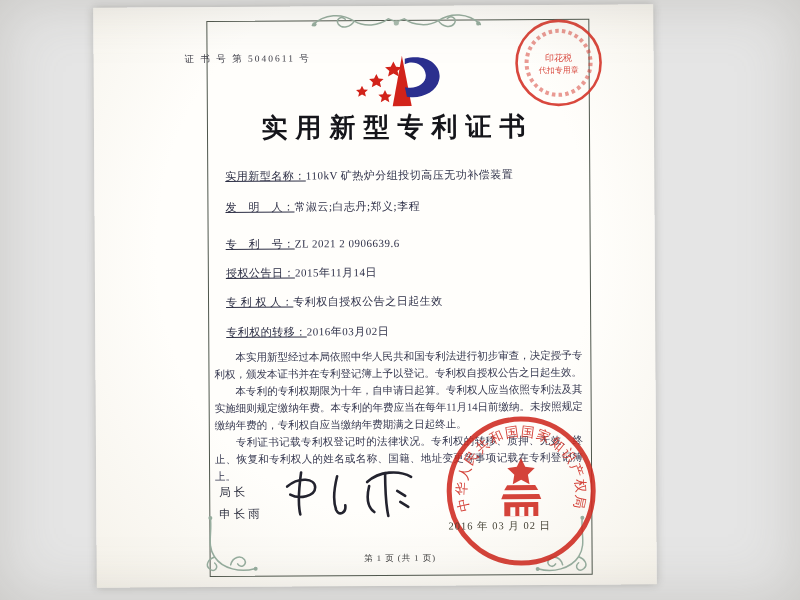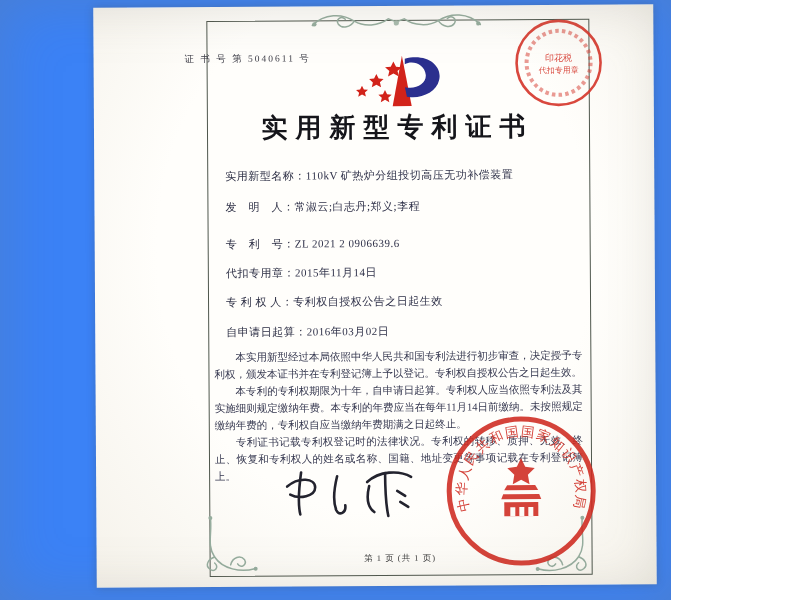--- a/index.html
+++ b/index.html
@@ -1,18 +1,18 @@
 <!DOCTYPE html>
 <html><head>
 <meta charset="utf-8">
 <style>
   html,body{margin:0;padding:0;}
   body{width:800px;height:600px;overflow:hidden;
        font-family:"Liberation Serif","DejaVu Serif",serif;}
-  .stage{position:relative;width:671px;height:600px;background:#3b82f6;}
+  .stage{position:relative;width:800px;height:600px;background:#e5e5e5;}
   .stage::after{content:"";position:absolute;inset:0;pointer-events:none;
        box-shadow:inset 0 0 60px rgba(120,115,105,.25);}
   .page{position:absolute;left:95px;top:6px;width:560px;height:580px;
        background:radial-gradient(ellipse at 50% 42%,#fffefb 55%,#f5f2ea 100%);
        box-shadow:0 0 9px rgba(60,60,55,.28);
        transform:rotate(-0.35deg);}
   .frame{position:absolute;left:113px;top:14px;width:381px;height:554px;
        border:1.6px solid #4f574d;}
   .cert-no{position:absolute;left:91px;top:46px;font-size:9.5px;letter-spacing:2px;
        color:#3c3c46;}
@@ -22,21 +22,21 @@
        color:#15151a;}
   .fields{position:absolute;left:131px;top:162px;width:350px;font-size:11px;
        color:#30324a;}
   .field{position:absolute;left:0;white-space:nowrap;letter-spacing:.5px;}
   .field.f0{top:0;}
   .field.f1{top:31px;}
   .field.f2{top:68px;}
   .field.f3{top:97px;}
   .field.f4{top:126px;}
   .field.f5{top:156px;}
-  .flabel{color:#2c2e44;}
+  .flabel{color:#2c2e44;text-decoration:underline;}
   .body-text{position:absolute;left:119px;top:342px;width:368px;
        font-size:10.5px;line-height:17px;color:#363850;text-align:justify;}
   .body-text p{margin:0;text-indent:2em;}
   .officer{position:absolute;left:123px;top:474px;font-size:11.5px;
        line-height:22px;letter-spacing:3px;color:#2e3040;}
   .signature{position:absolute;left:183px;top:452px;}
   .seal{position:absolute;left:345px;top:406px;opacity:.88;}
   .seal-date{position:absolute;left:352px;top:514px;width:150px;font-size:10.5px;
        letter-spacing:1px;color:#474437;z-index:4;}
   .footer{position:absolute;left:113px;top:547px;width:381px;text-align:center;
@@ -105,36 +105,40 @@
       <div class="field f0">
         <span class="flabel">实用新型名称：</span><span class="fvalue">110kV 矿热炉分组投切高压无功补偿装置</span>
       </div>
       <div class="field f1">
         <span class="flabel">发　明　人：</span><span class="fvalue">常淑云;白志丹;郑义;李程</span>
       </div>
       <div class="field f2">
         <span class="flabel">专　利　号：</span><span class="fvalue">ZL 2021 2 0906639.6</span>
       </div>
       <div class="field f3">
-        <span class="flabel">代扣专用章：</span><span class="fvalue">2015年11月14日</span>
+        <span class="flabel">授权公告日：</span><span class="fvalue">2015年11月14日</span>
       </div>
       <div class="field f4">
         <span class="flabel">专 利 权 人：</span><span class="fvalue">专利权自授权公告之日起生效</span>
       </div>
       <div class="field f5">
-        <span class="flabel">自申请日起算：</span><span class="fvalue">2016年03月02日</span>
+        <span class="flabel">专利权的转移：</span><span class="fvalue">2016年03月02日</span>
       </div>
     </div>
 
     <div class="body-text">
       <p>本实用新型经过本局依照中华人民共和国专利法进行初步审查，决定授予专利权，颁发本证书并在专利登记簿上予以登记。专利权自授权公告之日起生效。</p>
       <p>本专利的专利权期限为十年，自申请日起算。专利权人应当依照专利法及其实施细则规定缴纳年费。本专利的年费应当在每年11月14日前缴纳。未按照规定缴纳年费的，专利权自应当缴纳年费期满之日起终止。</p>
       <p>专利证书记载专利权登记时的法律状况。专利权的转移、质押、无效、终止、恢复和专利权人的姓名或名称、国籍、地址变更等事项记载在专利登记簿上。</p>
     </div>
 
+    <div class="officer">
+      <div>局长</div>
+      <div>申长雨</div>
+    </div>
 
     <svg class="signature" width="150" height="64" viewBox="0 0 150 64">
       <g stroke="#23232e" stroke-width="2.6" fill="none" stroke-linecap="round" stroke-linejoin="round">
         <path d="M22,14 C20,28 18,44 21,56"></path>
         <path d="M8,28 C20,18 36,20 36,29 C36,38 20,41 11,36"></path>
         <path d="M58,18 C55,30 53,42 57,52 C60,58 67,55 66,47"></path>
         <path d="M88,24 C100,13 120,12 132,19"></path>
         <path d="M106,15 C106,28 106,44 109,58"></path>
         <path d="M90,28 C87,40 88,49 95,54"></path>
         <path d="M118,33 l8,5"></path>
@@ -154,20 +158,21 @@
         <path d="M80,47 l4.2,8.6 9.5,1.4 -6.9,6.7 1.6,9.4 -8.4,-4.4 -8.4,4.4 1.6,-9.4 -6.9,-6.7 9.5,-1.4 z"></path>
         <path d="M63,79 h34 l-3,-5 h-28 z"></path>
         <path d="M60,88 h40 l-2,-5 h-36 z"></path>
         <path d="M63,91 h34 v14 h-34 z"></path>
         <rect x="69" y="96" width="5" height="9" fill="#fdfcf8"></rect>
         <rect x="78" y="96" width="5" height="9" fill="#fdfcf8"></rect>
         <rect x="87" y="96" width="5" height="9" fill="#fdfcf8"></rect>
       </g>
     </svg>
 
+    <div class="seal-date">2016 年 03 月 02 日</div>
 
     <div class="footer">第 1 页 (共 1 页)</div>
 
     <svg class="corner-stamp" width="92" height="92" viewBox="0 0 92 92">
       <circle cx="46" cy="46" r="42" fill="none" stroke="#d6392e" stroke-width="2.6"></circle>
       <circle cx="46" cy="46" r="32" fill="none" stroke="#d6392e" stroke-width="4" stroke-dasharray="3.5,3.2" opacity="0.55"></circle>
       <text x="46" y="44" text-anchor="middle" font-size="9" fill="#d6392e" font-family="Liberation Serif, DejaVu Serif, serif">印花税</text>
       <text x="46" y="56" text-anchor="middle" font-size="8" fill="#d6392e" font-family="Liberation Serif, DejaVu Serif, serif">代扣专用章</text>
     </svg>
 

